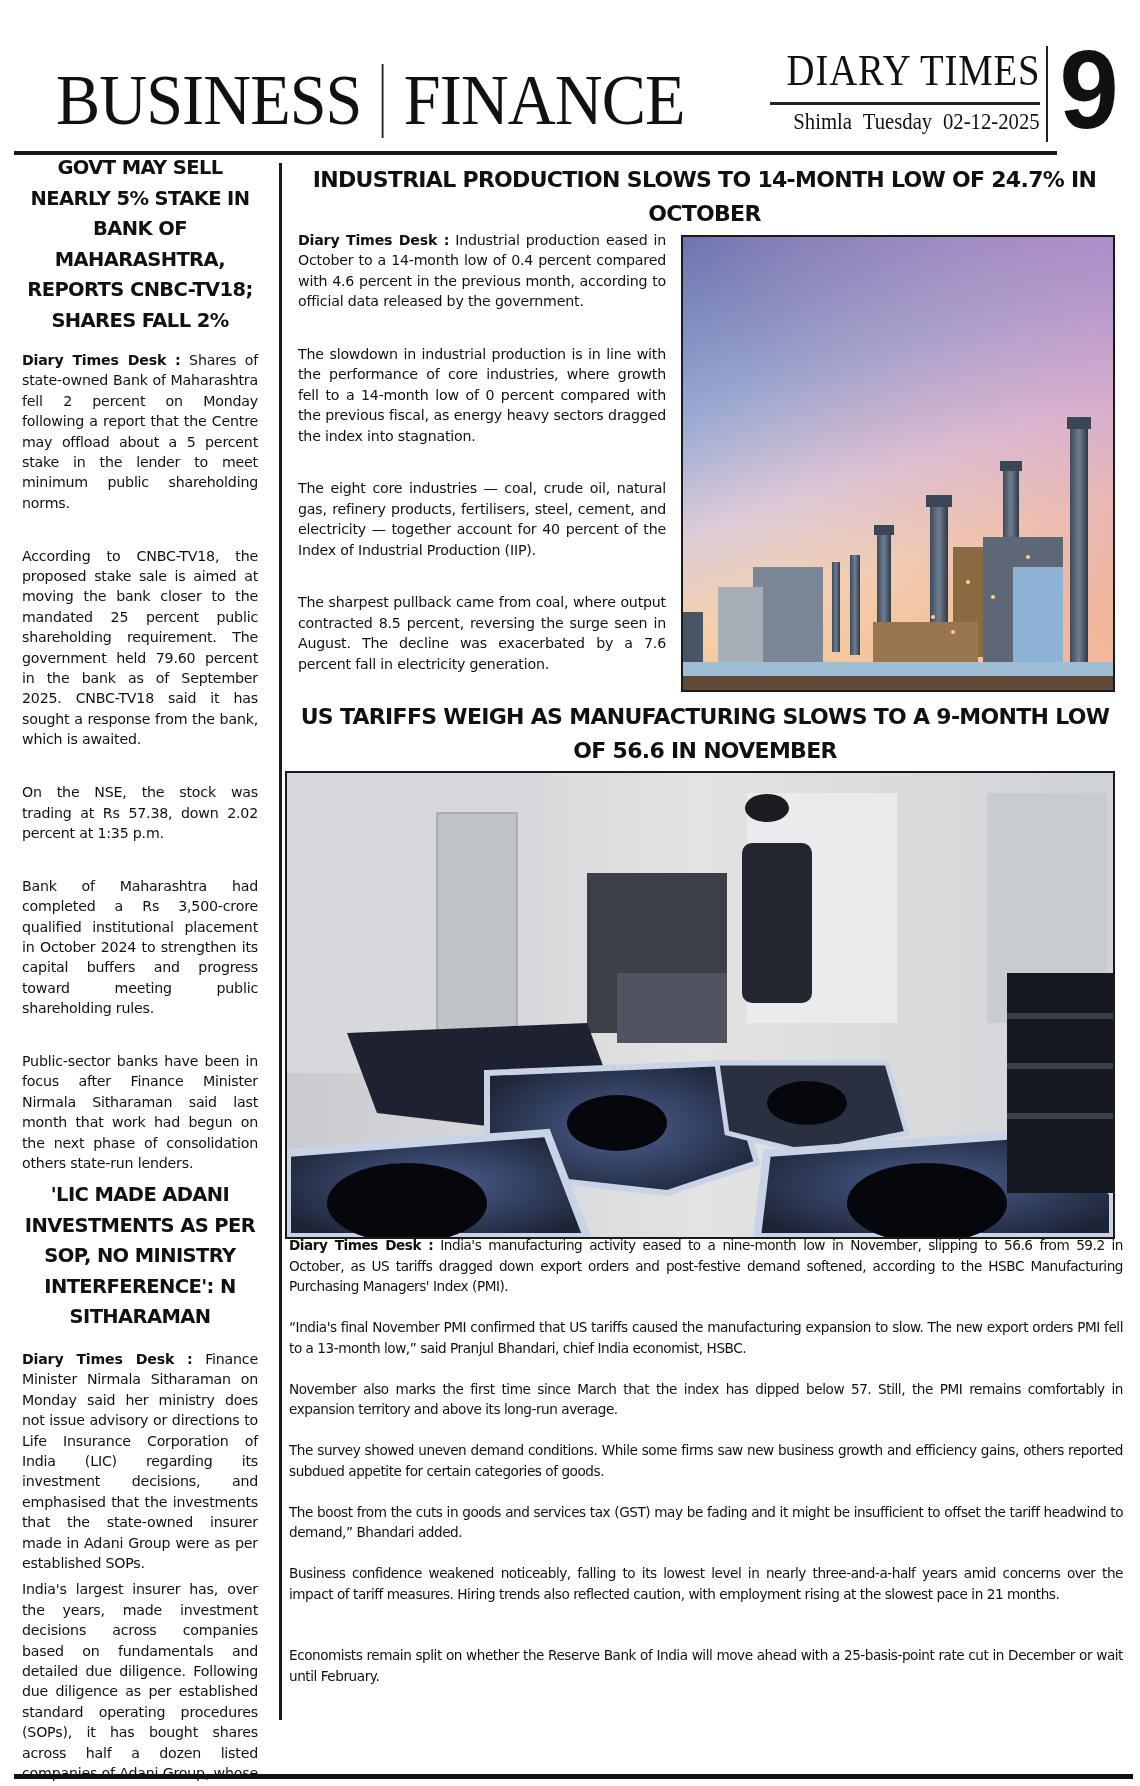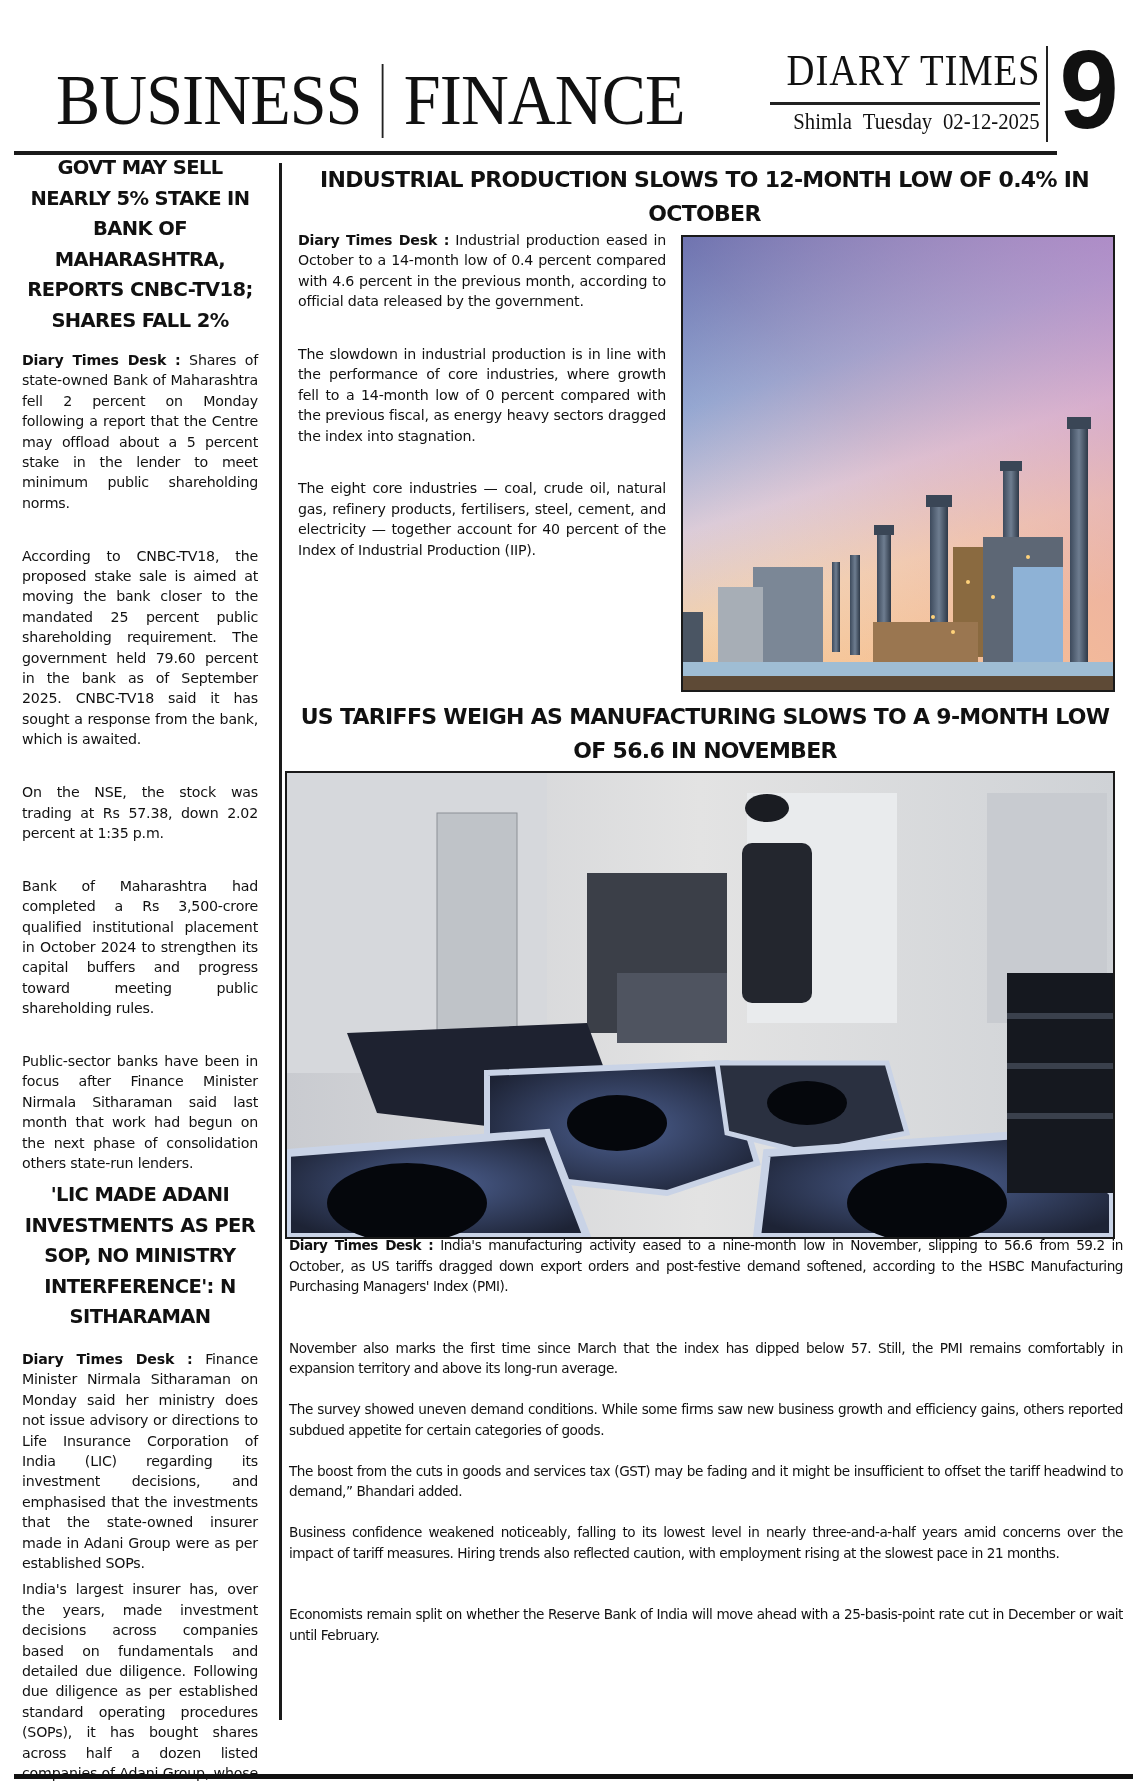--- a/index.html
+++ b/index.html
@@ -81,29 +81,30 @@
   </article>
   <article style="margin-top:7px;">
     <h2 class="headline-left">'LIC MADE ADANI INVESTMENTS AS PER SOP, NO MINISTRY INTERFERENCE': N SITHARAMAN</h2>
     <div style="height:6px"></div>
     <p class="body-text"><span class="desk">Diary Times Desk :</span> <span>Finance Minister Nirmala Sitharaman on Monday said her ministry does not issue advisory or directions to Life Insurance Corporation of India (LIC) regarding its investment decisions, and emphasised that the investments that the state-owned insurer made in Adani Group were as per established SOPs.</span></p>
     <p class="body-text">India's largest insurer has, over the years, made investment decisions across companies based on fundamentals and detailed due diligence. Following due diligence as per established standard operating procedures (SOPs), it has bought shares across half a dozen listed companies of Adani Group, whose book value stands at Rs 38,658.85 crore .</p>
   </article>
 </section>
 
 <div class="right-main">
-  <h1 class="headline-main">INDUSTRIAL PRODUCTION SLOWS TO 12-MONTH LOW OF 0.4% IN OCTOBER</h1>
+  <h1 class="headline-main">INDUSTRIAL PRODUCTION SLOWS TO 14-MONTH LOW OF 24.7% IN OCTOBER</h1>
 </div>
 <article class="ip-body">
   <p class="body-text"><span class="desk">Diary Times Desk :</span> <span>Industrial production eased in October to a 14-month low of 0.4 percent compared with 4.6 percent in the previous month, according to official data released by the government.</span></p>
   <div class="para-gap"></div>
   <p class="body-text">The slowdown in industrial production is in line with the performance of core industries, where growth fell to a 14-month low of 0 percent compared with the previous fiscal, as energy heavy sectors dragged the index into stagnation.</p>
   <div class="para-gap"></div>
   <p class="body-text">The eight core industries — coal, crude oil, natural gas, refinery products, fertilisers, steel, cement, and electricity — together account for 40 percent of the Index of Industrial Production (IIP).</p>
   <div class="para-gap"></div>
+  <p class="body-text">The sharpest pullback came from coal, where output contracted 8.5 percent, reversing the surge seen in August. The decline was exacerbated by a 7.6 percent fall in electricity generation.</p>
 </article>
 
 <figure class="ip-image" style="margin:0">
   <svg width="430" height="453" viewBox="0 0 430 453">
     <defs>
       <linearGradient id="sky" x1="0" y1="0" x2="0.3" y2="1">
         <stop offset="0" stop-color="#3b5da8"></stop>
         <stop offset="0.35" stop-color="#7f9fcf"></stop>
         <stop offset="0.6" stop-color="#d8c9d6"></stop>
         <stop offset="0.8" stop-color="#f2cfa8"></stop>
@@ -195,20 +196,21 @@
     <rect x="720" y="200" width="106" height="220" fill="#15181f"></rect>
     <rect x="720" y="240" width="106" height="6" fill="#3a404c"></rect>
     <rect x="720" y="290" width="106" height="6" fill="#3a404c"></rect>
     <rect x="720" y="340" width="106" height="6" fill="#3a404c"></rect>
   </svg>
 </figure>
 
 <article class="mfg-body">
   <p class="body-wide"><span class="desk">Diary Times Desk :</span> <span>India's manufacturing activity eased to a nine-month low in November, slipping to 56.6 from 59.2 in October, as US tariffs dragged down export orders and post-festive demand softened, according to the HSBC Manufacturing Purchasing Managers' Index (PMI).</span></p>
   <div class="wide-gap"></div>
+  <p class="body-wide">“India's final November PMI confirmed that US tariffs caused the manufacturing expansion to slow. The new export orders PMI fell to a 13-month low,” said Pranjul Bhandari, chief India economist, HSBC.</p>
   <div class="wide-gap"></div>
   <p class="body-wide">November also marks the first time since March that the index has dipped below 57. Still, the PMI remains comfortably in expansion territory and above its long-run average.</p>
   <div class="wide-gap"></div>
   <p class="body-wide">The survey showed uneven demand conditions. While some firms saw new business growth and efficiency gains, others reported subdued appetite for certain categories of goods.</p>
   <div class="wide-gap"></div>
   <p class="body-wide">The boost from the cuts in goods and services tax (GST) may be fading and it might be insufficient to offset the tariff headwind to demand,” Bhandari added.</p>
   <div class="wide-gap"></div>
   <p class="body-wide">Business confidence weakened noticeably, falling to its lowest level in nearly three-and-a-half years amid concerns over the impact of tariff measures. Hiring trends also reflected caution, with employment rising at the slowest pace in 21 months.</p>
   <div class="wide-gap"></div>
   <div class="wide-gap"></div>

